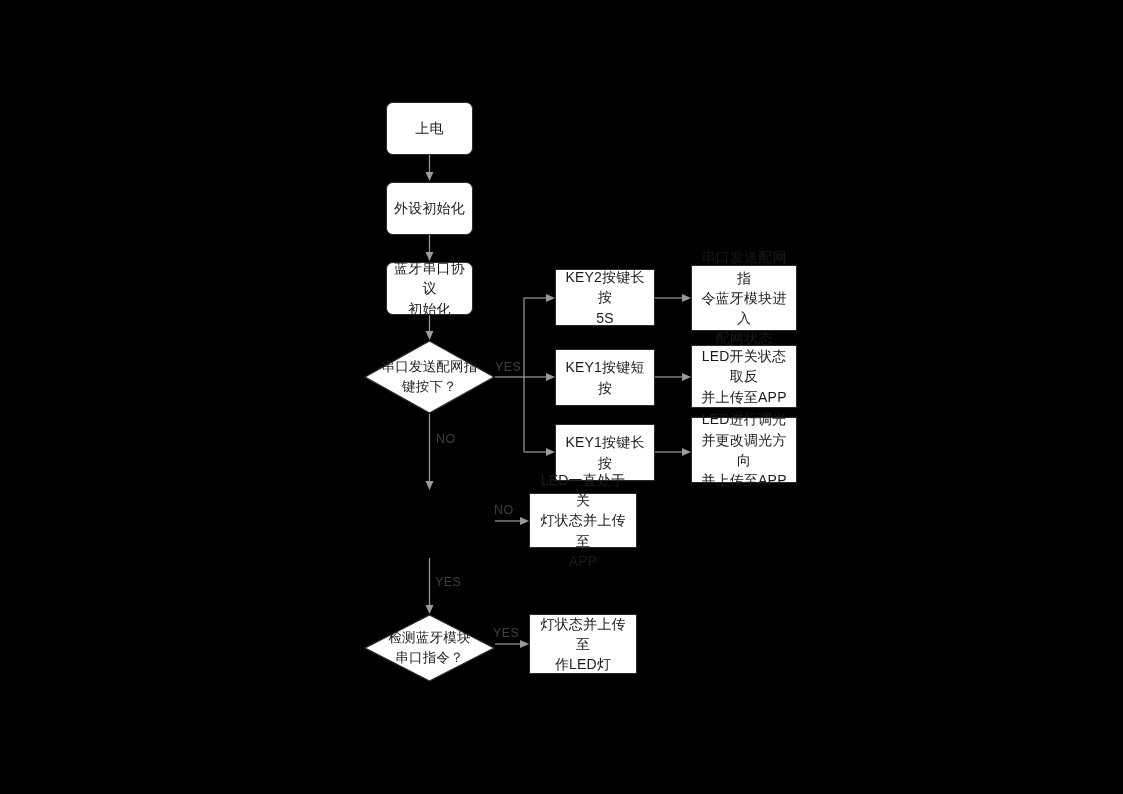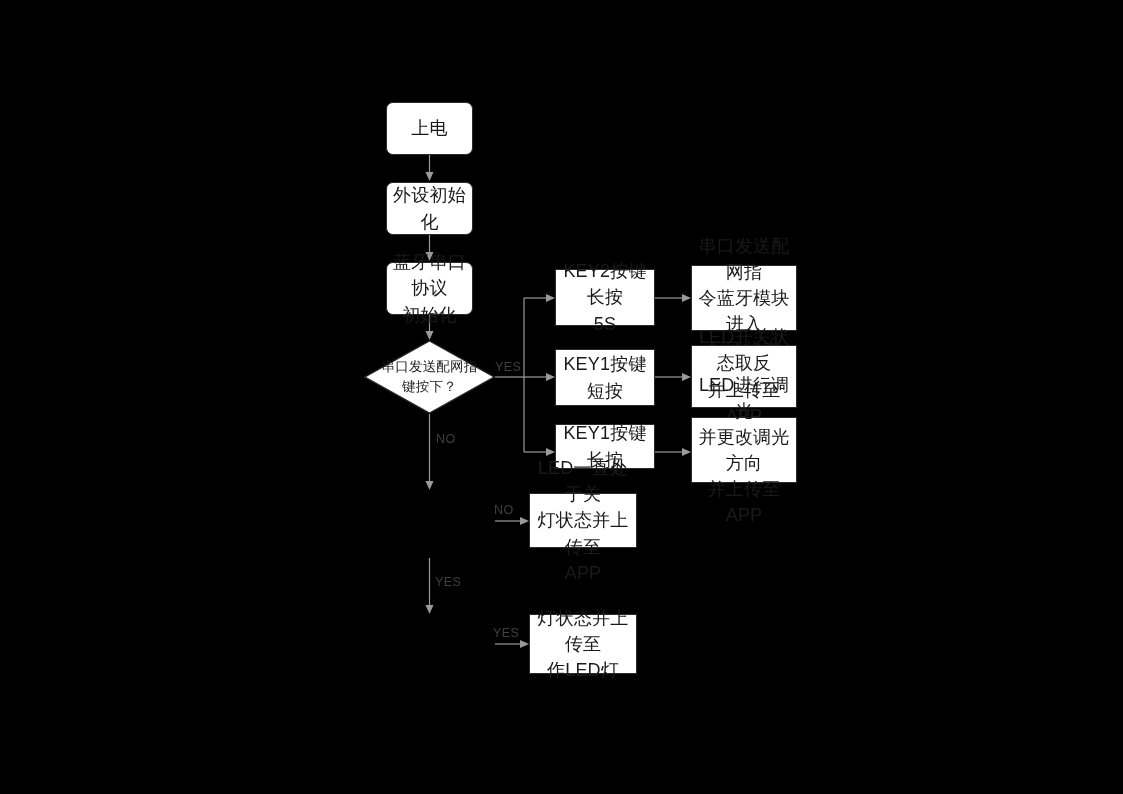--- a/index.html
+++ b/index.html
@@ -23,21 +23,21 @@
   .node {
     position: absolute;
     background: #ffffff;
     border: 1px solid #2b2b2b;
     color: #1a1a1a;
     display: flex;
     align-items: center;
     justify-content: center;
     text-align: center;
     box-sizing: border-box;
-    font-size: 18px;
+    font-size: 14px;
     line-height: 1.45;
     letter-spacing: 0.2px;
     padding: 2px 6px;
   }
   .rounded {
     border-radius: 7px;
   }
   .rect {
     border-radius: 0;
   }
@@ -157,21 +157,21 @@
 
   <div class="node rect" style="left:555px;top:269px;width:100px;height:57px;">
     <span class="ml" style="white-space: pre-line;">KEY2按键长按
 5S</span>
   </div>
 
   <div class="node rect" style="left:555px;top:349px;width:100px;height:57px;">
     <span class="ml" style="white-space: pre-line;">KEY1按键短按</span>
   </div>
 
-  <div class="node rect" style="left:555px;top:424px;width:100px;height:45px;">
+  <div class="node rect" style="left:555px;top:424px;width:100px;height:57px;">
     <span class="ml" style="white-space: pre-line;">KEY1按键长按</span>
   </div>
 
   <div class="node rect" style="left:691px;top:265px;width:106px;height:66px;">
     <span class="ml" style="white-space: pre-line;">串口发送配网指
 令蓝牙模块进入
 配网状态</span>
   </div>
 
   <div class="node rect" style="left:691px;top:345px;width:106px;height:63px;">
@@ -185,20 +185,27 @@
 并上传至APP</span>
   </div>
 
 
   <div class="node rect" style="left:529px;top:493px;width:108px;height:55px;">
     <span class="ml" style="white-space: pre-line;">LED一直处于关
 灯状态并上传至
 APP</span>
   </div>
 
+  <div class="diamond-wrap" style="left:364px;top:614px;width:131px;height:68px;">
+    <svg class="diamond-shape" viewBox="0 0 131 68" preserveAspectRatio="none">
+      <polygon points="65.5,1 130,34 65.5,67 1,34" fill="#ffffff" stroke="#2b2b2b" stroke-width="1.2"></polygon>
+    </svg>
+    <div class="diamond-label ml" style="white-space: pre-line;">检测蓝牙模块
+串口指令？</div>
+  </div>
 
   <div class="node rect" style="left:529px;top:614px;width:108px;height:60px;">
     <span class="ml" style="white-space: pre-line;">灯状态并上传至
 作LED灯</span>
   </div>
 
   <div class="edge-label" style="left:495px;top:360px;">YES</div>
   <div class="edge-label" style="left:436px;top:432px;">NO</div>
   <div class="edge-label" style="left:494px;top:503px;">NO</div>
   <div class="edge-label" style="left:435px;top:575px;">YES</div>

